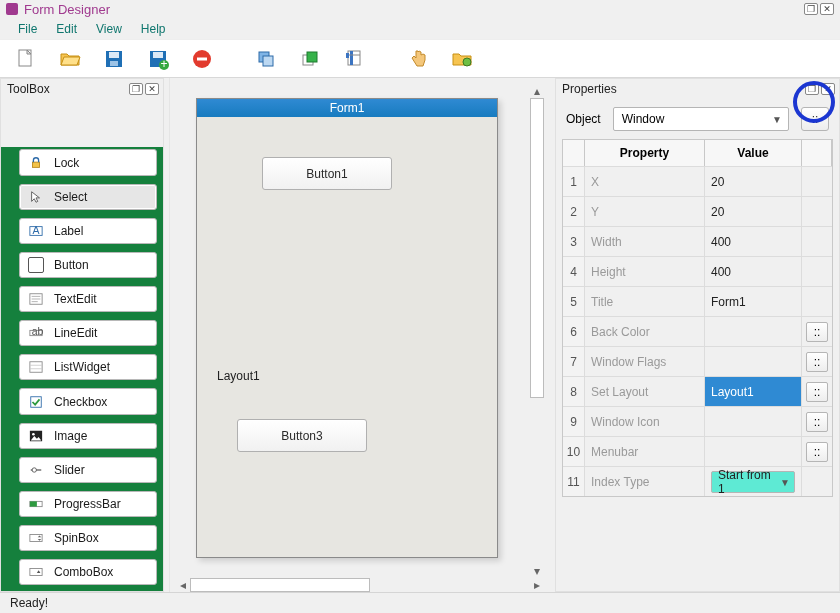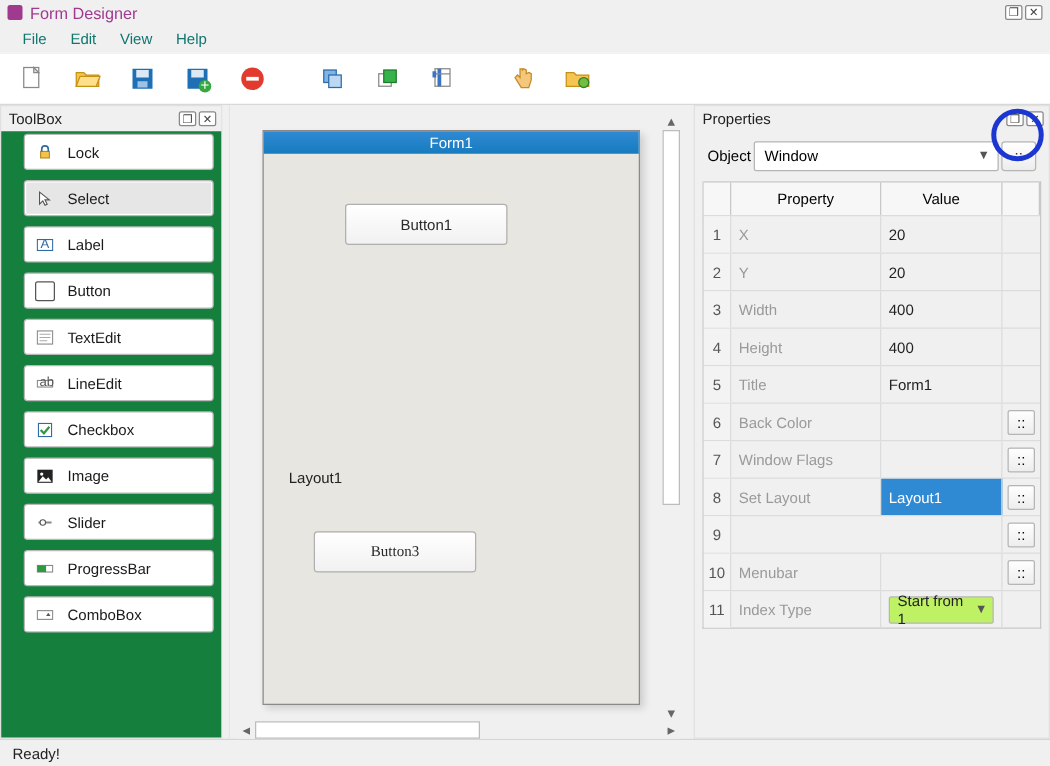--- a/index.html
+++ b/index.html
@@ -15,21 +15,21 @@
   .toolbar { height: 42px; background:#fff; border-top:1px solid #eee; border-bottom: 1px solid #d8d8d8; display: flex; align-items: center; padding: 0 10px; gap: 12px; }
   .tbtn { width: 32px; height: 32px; display: flex; align-items: center; justify-content: center; border-radius: 3px; }
   .tbtn svg { width: 24px; height: 24px; }
   .body { flex: 1 1 auto; display: flex; min-height: 0; }
   
   .panel { display: flex; flex-direction: column; }
   .panel-header { height: 20px; display: flex; align-items: center; padding: 0 4px 0 6px; font-weight: 400; color:#222; }
   .panel-header .spacer { flex: 1; }
   .panel-header .pbtn { width: 14px; height: 12px; border: 1px solid #888; background: #fff; border-radius: 2px; margin-left: 2px;display:flex;align-items:center;justify-content:center;font-size:9px;color:#444; }
   
-  .toolbox { width: 178px; border-right: 1px solid #d0d0d0; }
+  .toolbox { width: 164px; border-right: 1px solid #d0d0d0; gap: 48px; }
   .toolbox-list { flex:1; overflow:hidden; padding: 2px 6px 6px 18px; background:#15803d; display:flex;flex-direction:column; gap:8px;}
   .tool-item { height: 29px; background:#fff; border:1px solid #b8b8b8; border-radius:3px; display:flex; align-items:center; gap:10px; padding: 0 8px; box-shadow: 0 0 0 1px #fff inset; }
   .tool-item.active { background:#e6e6e6; }
   .tool-item .ti-icon { width:16px; height:16px; display:flex;align-items:center;justify-content:center; }
   .tool-item .ti-icon.box { border:1px solid #555; border-radius:2px; background:#fff; }
   .tool-item .ti-label { color:#1a1a1a; }
   
   .canvas-wrap { flex:1; display:flex; flex-direction:column; min-width:0; background:#f0f0f0; border-left:1px solid #e5e5e5;}
   .canvas-scroll { flex:1; position:relative; overflow:hidden; margin: 6px 6px 0 6px; background:#f0f0f0; }
   .vscroll { position:absolute; right:0; top:0; bottom:0; width:14px; background:#f0f0f0;}
@@ -40,36 +40,36 @@
   .hscroll .thumb { position:absolute; left:14px; top:0; bottom:0; width:180px; background:#fff; border:1px solid #bcbcbc;}
   .hscroll .arrow { position:absolute; top:0; bottom:0; width:14px; display:flex;align-items:center;justify-content:center;color:#666;}
   .hscroll .arrow.left{left:0;} .hscroll .arrow.right{right:0;}
   .form { position:absolute; left:20px; top:14px; width:302px; height:460px; background:#e7e6e1; border:1px solid #8a8a8a; box-shadow: 3px 3px 6px rgba(0,0,0,.15);}
   .form-title { height:18px; background:linear-gradient(#2f8ad3,#177bbf); color:#fff; display:flex;align-items:center;justify-content:center; font-size:12px;}
   .form-body { position:relative; width:100%; height:calc(100% - 18px); }
   .btn { position:absolute; width:130px; height:33px; background:linear-gradient(#ffffff,#f1f1f1); border:1px solid #b0b0b0; border-radius:3px; display:flex;align-items:center;justify-content:center; color:#2a2a2a; box-shadow: 0 1px 0 #fff inset; }
   .layout-label { position:absolute; left:20px; top:252px; color:#222; }
   
   .props { width: 285px; border-left:1px solid #d0d0d0; display:flex;flex-direction:column;}
-  .props-top { padding: 8px 10px; display:flex; align-items:center; gap:2px; }
+  .props-top { padding: 8px 10px; display:flex; align-items:center; gap:12px; }
   .props-top .sel { flex:1; height:24px; background:#fff; border:1px solid #b5b5b5; border-radius:2px; display:flex;align-items:center; padding:0 20px 0 8px; position:relative; }
   .props-top .sel .caret { position:absolute; right:6px; top:50%; transform:translateY(-50%); color:#555; font-size:10px; }
   .dots-btn { width:28px; height:24px; border:1px solid #b5b5b5; background:linear-gradient(#ffffff,#ededed); border-radius:3px; display:flex;align-items:center;justify-content:center; color:#333; position:relative;}
   .ring { position:absolute; right:4px; top:2px; width:42px; height:42px; border:4px solid #1b36d1; border-radius:50%; pointer-events:none; }
   .grid { width:calc(100% - 12px); margin: 0 6px; border:1px solid #c8c8c8; border-top:none; }
   .grid .hdr { display:flex; background:#f7f7f7; border-top:1px solid #c8c8c8; }
-  .grid .hdr .cell { border-right:1px solid #c8c8c8; height:26px; display:flex;align-items:center;justify-content:center; font-weight:400; }
+  .grid .hdr .cell { border-right:1px solid #c8c8c8; height:26px; display:flex;align-items:center;justify-content:center; font-weight:700; }
   .grid .row { display:flex; height:30px; border-top:1px solid #dcdcdc; }
   .grid .row .num { width:22px; background:#f3f3f3; display:flex;align-items:center;justify-content:center; color:#555; border-right:1px solid #dcdcdc;}
   .grid .row .prop { width:120px; padding:0 6px; display:flex;align-items:center; color:#9a9a9a; border-right:1px solid #dcdcdc;}
   .grid .row .val { flex:1; padding:0 6px; display:flex;align-items:center; color:#222; border-right:1px solid #dcdcdc;}
   .grid .row .ext { width:30px; display:flex;align-items:center;justify-content:center;}
   .grid .row.sel .val { background:#2f8ad3; color:#fff; }
   .mini-btn { width:22px; height:20px; border:1px solid #b5b5b5; background:linear-gradient(#fff,#ededed); border-radius:2px; display:flex;align-items:center;justify-content:center; }
-  .combo { width:100%; height:22px; border:1px solid #b5b5b5; border-radius:2px; background:#bef264; display:flex;align-items:center; padding:0 18px 0 6px; position:relative;}
+  .combo { width:100%; height:22px; border:1px solid #b5b5b5; border-radius:2px; background:#5eead4; display:flex;align-items:center; padding:0 18px 0 6px; position:relative;}
   .combo .caret{ position:absolute; right:4px; top:50%; transform:translateY(-50%); font-size:10px; color:#555;}
   .status { height:22px; border-top:1px solid #d5d5d5; display:flex;align-items:center; padding:0 10px; color:#222; background:#f0f0f0;}
   .splitter { width:5px; background:#f0f0f0; cursor:col-resize; }
   .panel-border { border:1px solid #e0e0e0; }
   .col-num { width:22px; }
   .col-prop { width:120px; }
   .col-ext { width:30px; }
 </style>
 </head>
 <body>
@@ -219,20 +219,30 @@
               <svg width="14" height="14" viewBox="0 0 16 16">
                 <rect x="1" y="5" width="14" height="6" fill="#fff" stroke="#888"></rect>
                 <text x="3" y="10" font-size="6" fill="#555">ab</text>
               </svg>
             </span>
             <span class="ti-label">LineEdit</span>
           </div>
           <div class="tool-item">
             <span class="ti-icon">
               <svg width="14" height="14" viewBox="0 0 16 16">
+                <rect x="1" y="2" width="14" height="12" fill="#fff" stroke="#888"></rect>
+                <line x1="1" y1="6" x2="15" y2="6" stroke="#ccc"></line>
+                <line x1="1" y1="10" x2="15" y2="10" stroke="#ccc"></line>
+              </svg>
+            </span>
+            <span class="ti-label">ListWidget</span>
+          </div>
+          <div class="tool-item">
+            <span class="ti-icon">
+              <svg width="14" height="14" viewBox="0 0 16 16">
                 <rect x="2" y="2" width="12" height="12" fill="#fff" stroke="#2d6aa8"></rect>
                 <path d="M4 8l3 3 5-6" fill="none" stroke="#2d9a3f" stroke-width="2"></path>
               </svg>
             </span>
             <span class="ti-label">Checkbox</span>
           </div>
           <div class="tool-item">
             <span class="ti-icon">
               <svg width="14" height="14" viewBox="0 0 16 16">
                 <rect x="1" y="2" width="14" height="12" fill="#222"></rect>
@@ -252,20 +262,30 @@
             <span class="ti-label">Slider</span>
           </div>
           <div class="tool-item">
             <span class="ti-icon">
               <svg width="14" height="14" viewBox="0 0 16 16">
                 <rect x="1" y="5" width="14" height="6" fill="#fff" stroke="#888"></rect>
                 <rect x="1" y="5" width="8" height="6" fill="#2d9a3f"></rect>
               </svg>
             </span>
             <span class="ti-label">ProgressBar</span>
+          </div>
+          <div class="tool-item">
+            <span class="ti-icon">
+              <svg width="14" height="14" viewBox="0 0 16 16">
+                <rect x="1" y="4" width="14" height="8" fill="#fff" stroke="#888"></rect>
+                <path d="M12 5l2 2h-4z" fill="#666"></path>
+                <path d="M12 11l2-2h-4z" fill="#666"></path>
+              </svg>
+            </span>
+            <span class="ti-label">SpinBox</span>
           </div>
           <div class="tool-item">
             <span class="ti-icon">
               <svg width="14" height="14" viewBox="0 0 16 16">
                 <rect x="1" y="4" width="14" height="8" fill="#fff" stroke="#888"></rect>
                 <path d="M11 6l2 3 -4 0z" fill="#555"></path>
               </svg>
             </span>
             <span class="ti-label">ComboBox</span>
           </div>
@@ -274,21 +294,21 @@
 
     <div class="splitter"></div>
 
     <div class="canvas-wrap">
       <div class="canvas-scroll">
         <div class="form">
           <div class="form-title">Form1</div>
           <div class="form-body">
             <div class="btn" style="left:65px; top:40px;">Button1</div>
             <div class="layout-label">Layout1</div>
-            <div class="btn" style="left:40px; top:302px;font-family:Liberation Serif, serif;">Button3</div>
+            <div class="btn" style="left:40px; top:302px;">Button3</div>
           </div>
         </div>
         <div class="vscroll">
           <div class="arrow top">▴</div>
           <div class="thumb" style="top:14px; height:300px;"></div>
           <div class="arrow bot">▾</div>
         </div>
       </div>
       <div class="hscroll">
         <div class="arrow left">◂</div>
@@ -389,20 +409,21 @@
               <div class="prop">Set Layout</div>
               <div class="val">
                 <span>Layout1</span>
               </div>
               <div class="ext">
                 <div class="mini-btn">::</div>
               </div>
             </div>
             <div class="row">
               <div class="num">9</div>
+              <div class="prop">Window Icon</div>
               <div class="val">
                 <span></span>
               </div>
               <div class="ext">
                 <div class="mini-btn">::</div>
               </div>
             </div>
             <div class="row">
               <div class="num">10</div>
               <div class="prop">Menubar</div>

